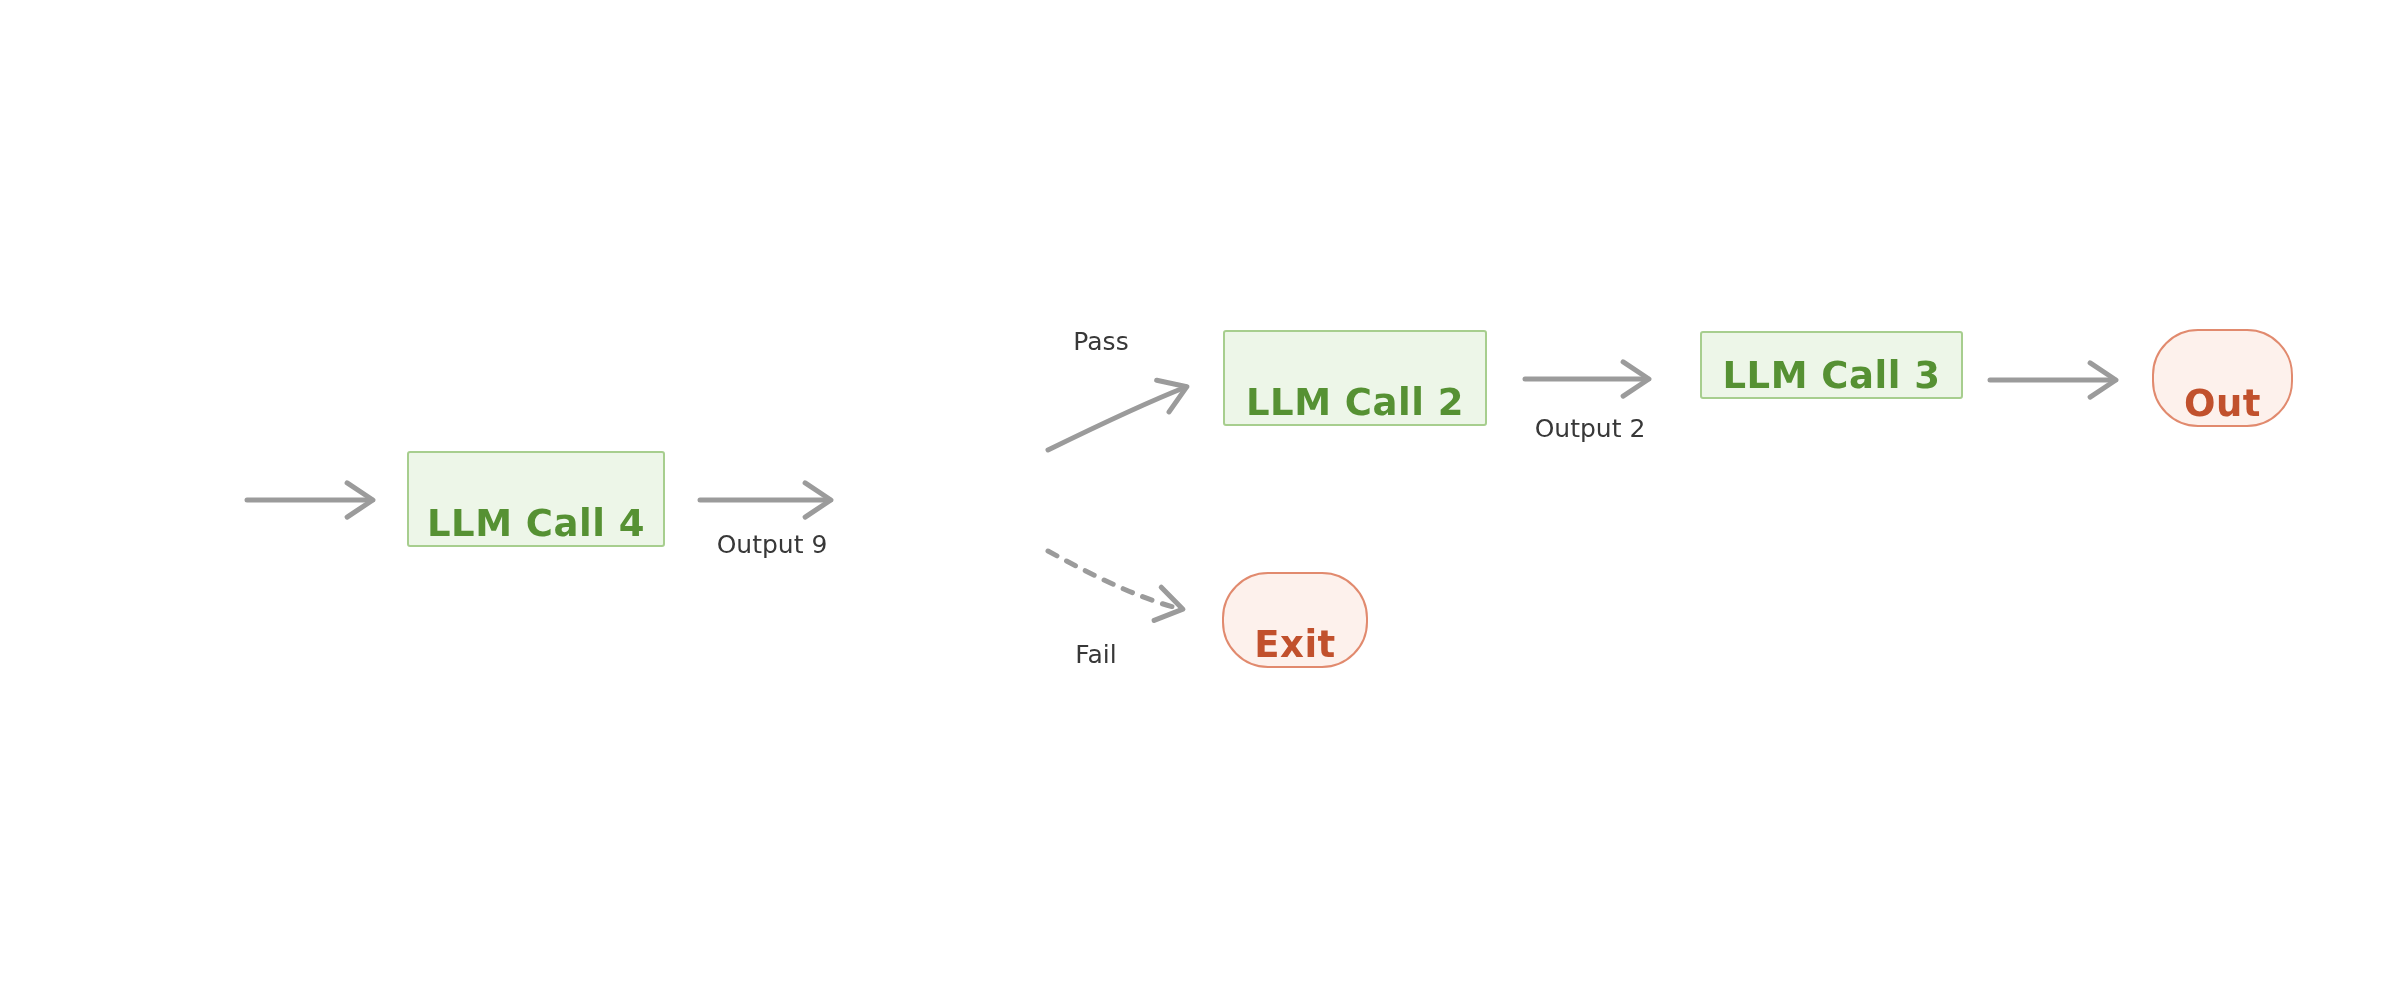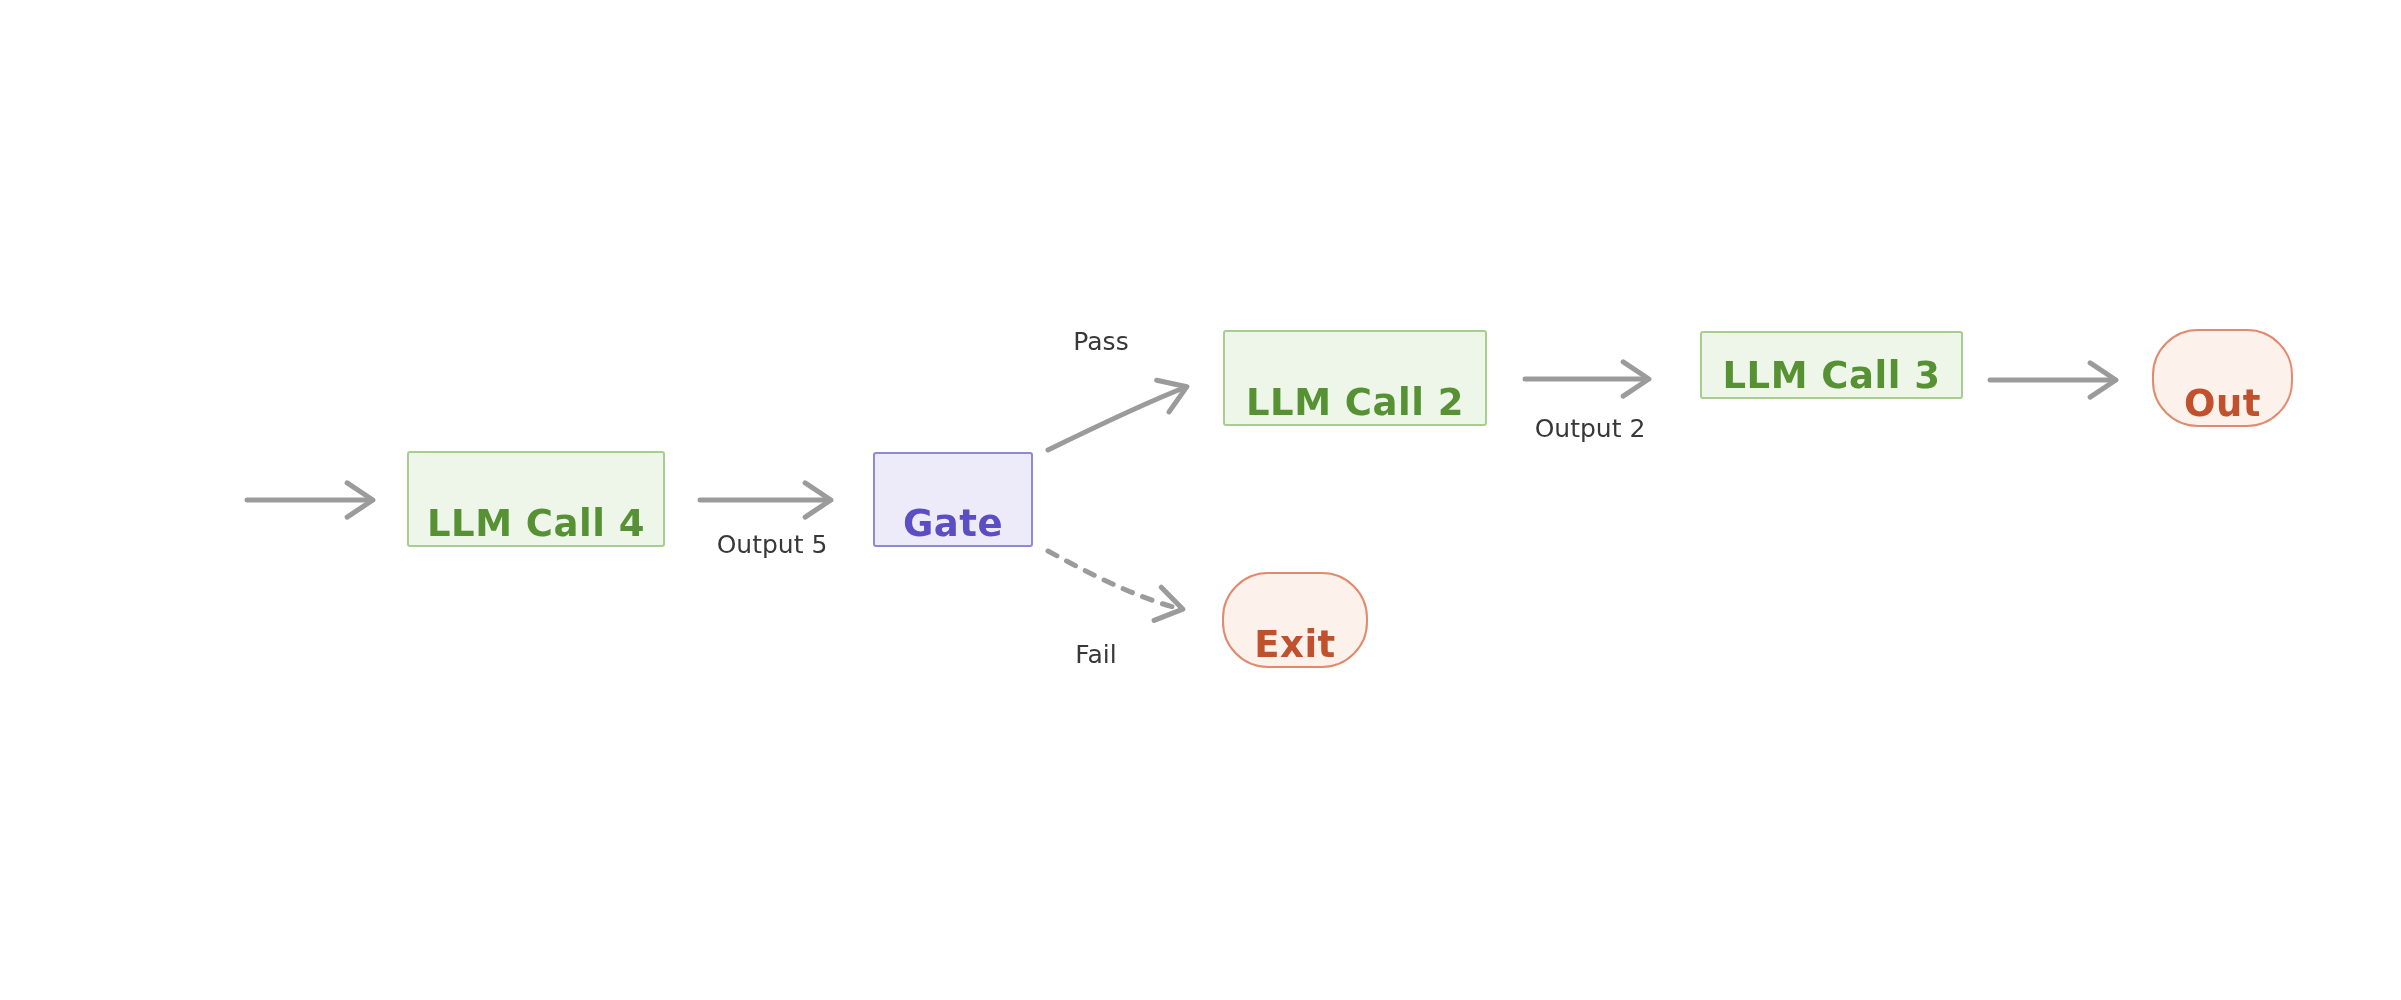--- a/index.html
+++ b/index.html
@@ -99,38 +99,35 @@
     <path class="edge dashed" d="M 1048 551 Q 1135 599 1182 609" marker-end="url(#arrowhead)"></path>
     <path class="edge" d="M 1525 379 H 1648" marker-end="url(#arrowhead)"></path>
     <path class="edge" d="M 1990 380 H 2115" marker-end="url(#arrowhead)"></path>
   </svg>
 
 
   <div class="node process" id="node-llm1">
     <span>LLM Call 4</span>
   </div>
 
-  <div class="node decision" id="node-gate">
-    <span>Gate</span>
-  </div>
 
   <div class="node process" id="node-llm2">
     <span>LLM Call 2</span>
   </div>
 
   <div class="node process" id="node-llm3">
     <span>LLM Call 3</span>
   </div>
 
   <div class="node terminal" id="node-exit">
     <span>Exit</span>
   </div>
 
   <div class="node terminal" id="node-out">
     <span>Out</span>
   </div>
 
-  <div class="edge-label" id="label-output1">Output 5</div>
+  <div class="edge-label" id="label-output1">Output 9</div>
   <div class="edge-label" id="label-pass">Pass</div>
   <div class="edge-label" id="label-fail">Fail</div>
   <div class="edge-label" id="label-output2">Output 2</div>
 
 </div>
 
 </body></html>

